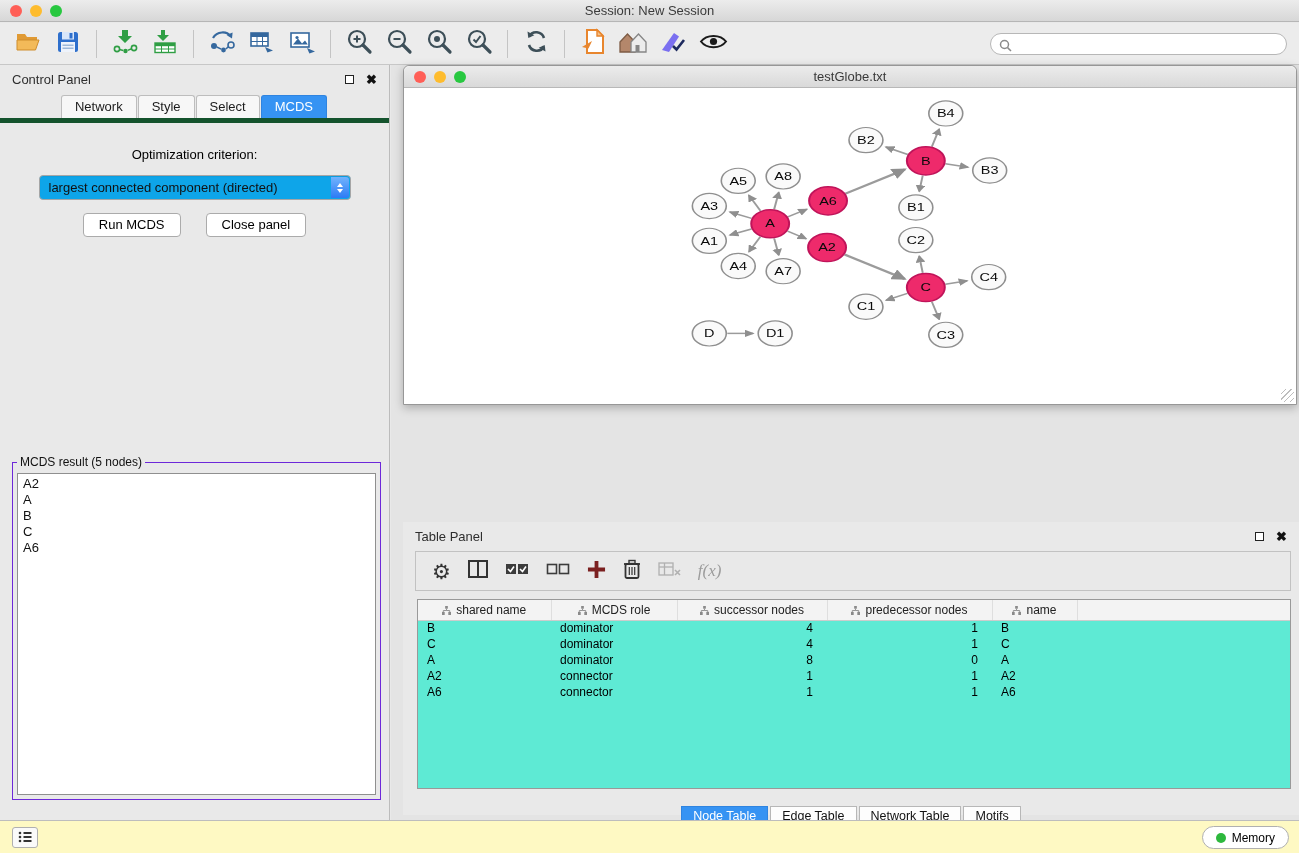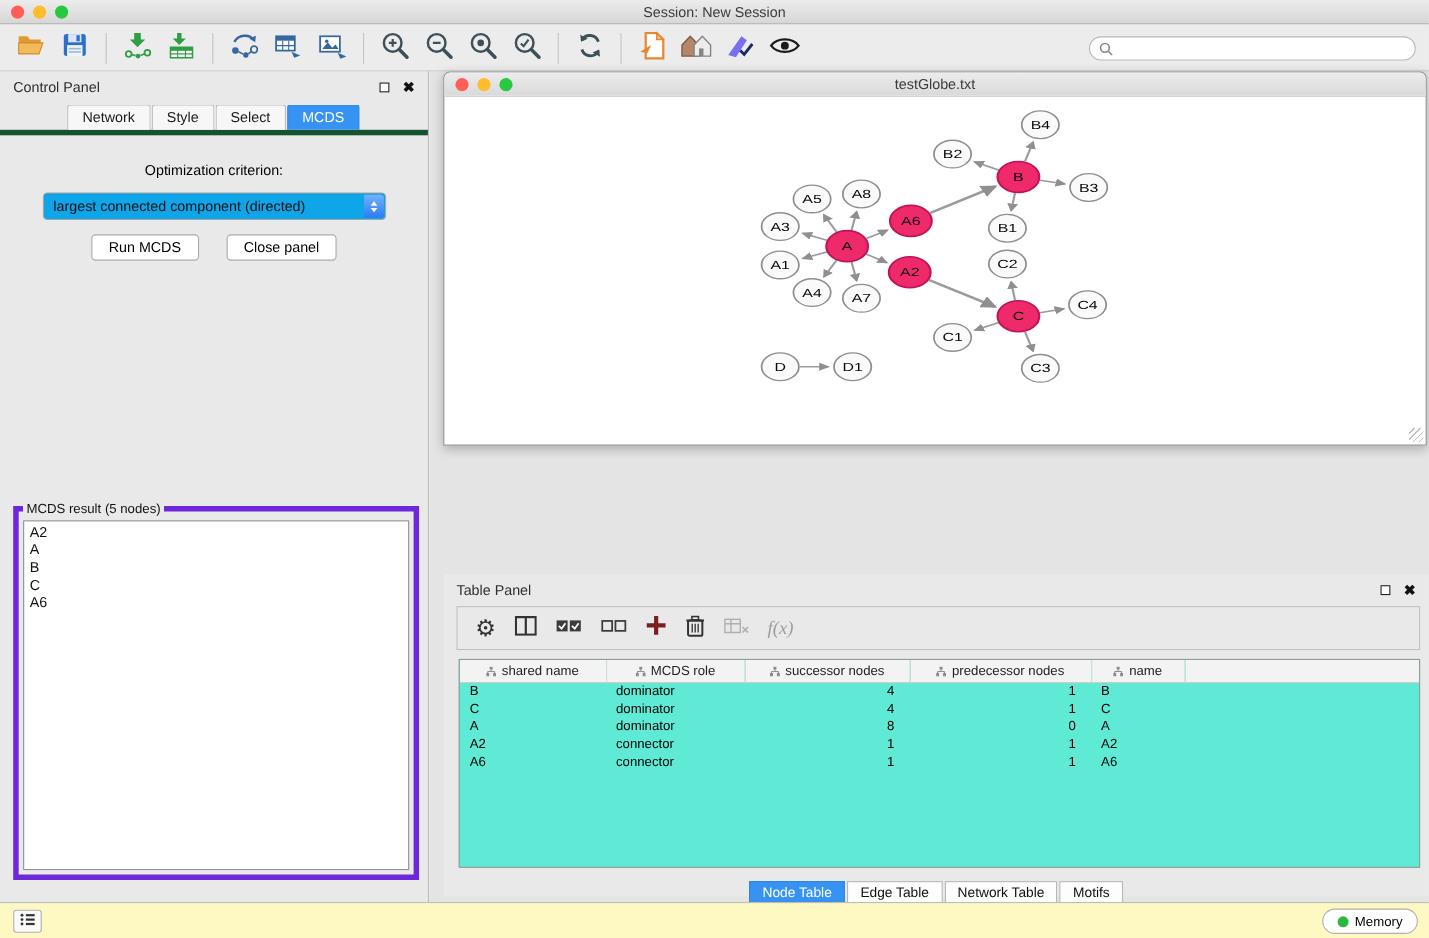--- a/index.html
+++ b/index.html
@@ -59,21 +59,21 @@
   }
   .tri-up { width:0; height:0; border-left:3.5px solid transparent; border-right:3.5px solid transparent; border-bottom:4.5px solid #fff; }
   .tri-down { width:0; height:0; border-left:3.5px solid transparent; border-right:3.5px solid transparent; border-top:4.5px solid #fff; }
   .btn-row { display:flex; justify-content:center; gap:25px; margin-top:13px; }
   .btn {
     background:#fff; border:1px solid #ababab; border-radius:4px; font-size:13px;
     padding:3px 15px 4px; color:#000; font-family:"Liberation Sans", sans-serif;
   }
   .result-fieldset {
     position:absolute; left:12px; right:8px; top:390px; bottom:20px;
-    border:5px solid #6d28d9; margin:0; padding:4px; background:#e9e9e9;
+    border:1px solid #6d28d9; margin:0; padding:4px; background:#e9e9e9;
   }
   .result-fieldset legend { font-size:12px; padding:0 3px; color:#111; }
   .result-list {
     background:#fff; border:1px solid #8f8f8f; width:100%; height:100%;
     font-size:13px; padding:2px 5px; overflow:auto;
   }
   .result-item { line-height:16px; }
   
   .right-bg { position:absolute; left:391px; top:65px; right:0; bottom:33px; background:#e4e4e4; }
   
@@ -104,21 +104,21 @@
   .node-table { border-collapse:collapse; width:100%; table-layout:fixed; font-size:12px; color:#000; }
   .node-table th {
     font-weight:normal; font-size:12px; background:#f3f3f3; height:20px;
     border-right:1px solid #dedede; border-bottom:1px solid #cccccc;
     text-align:center; white-space:nowrap; overflow:hidden; color:#222;
   }
   .node-table th.filler { border-right:none; }
   .node-table td { height:16px; padding:0 6px; white-space:nowrap; overflow:hidden; }
   .node-table td.left { text-align:left; padding-left:9px; }
   .node-table td.right { text-align:right; padding-right:14px; }
-  .tp-tabs { display:flex; justify-content:center; gap:2px; margin-top:12px; }
+  .tp-tabs { display:flex; justify-content:center; gap:2px; margin-top:17px; }
   .tp-tab {
     font-size:12.5px; border:1px solid #b7b7b7; background:#fdfdfd; color:#111;
     padding:2px 11px 3px;
   }
   .tp-tab.active { background:#3693f3; color:#fff; border-color:#2f84e0; }
   
   .statusbar { position:absolute; left:0; bottom:0; width:100%; height:33px; background:#fef9c3; border-top:1px solid #bdbdbd; }
   .sb-left-btn {
     position:absolute; left:12px; top:6px; width:26px; height:21px; background:#fafafa;
     border:1px solid #b0b0b0; border-radius:3px; display:flex; align-items:center; justify-content:center;

